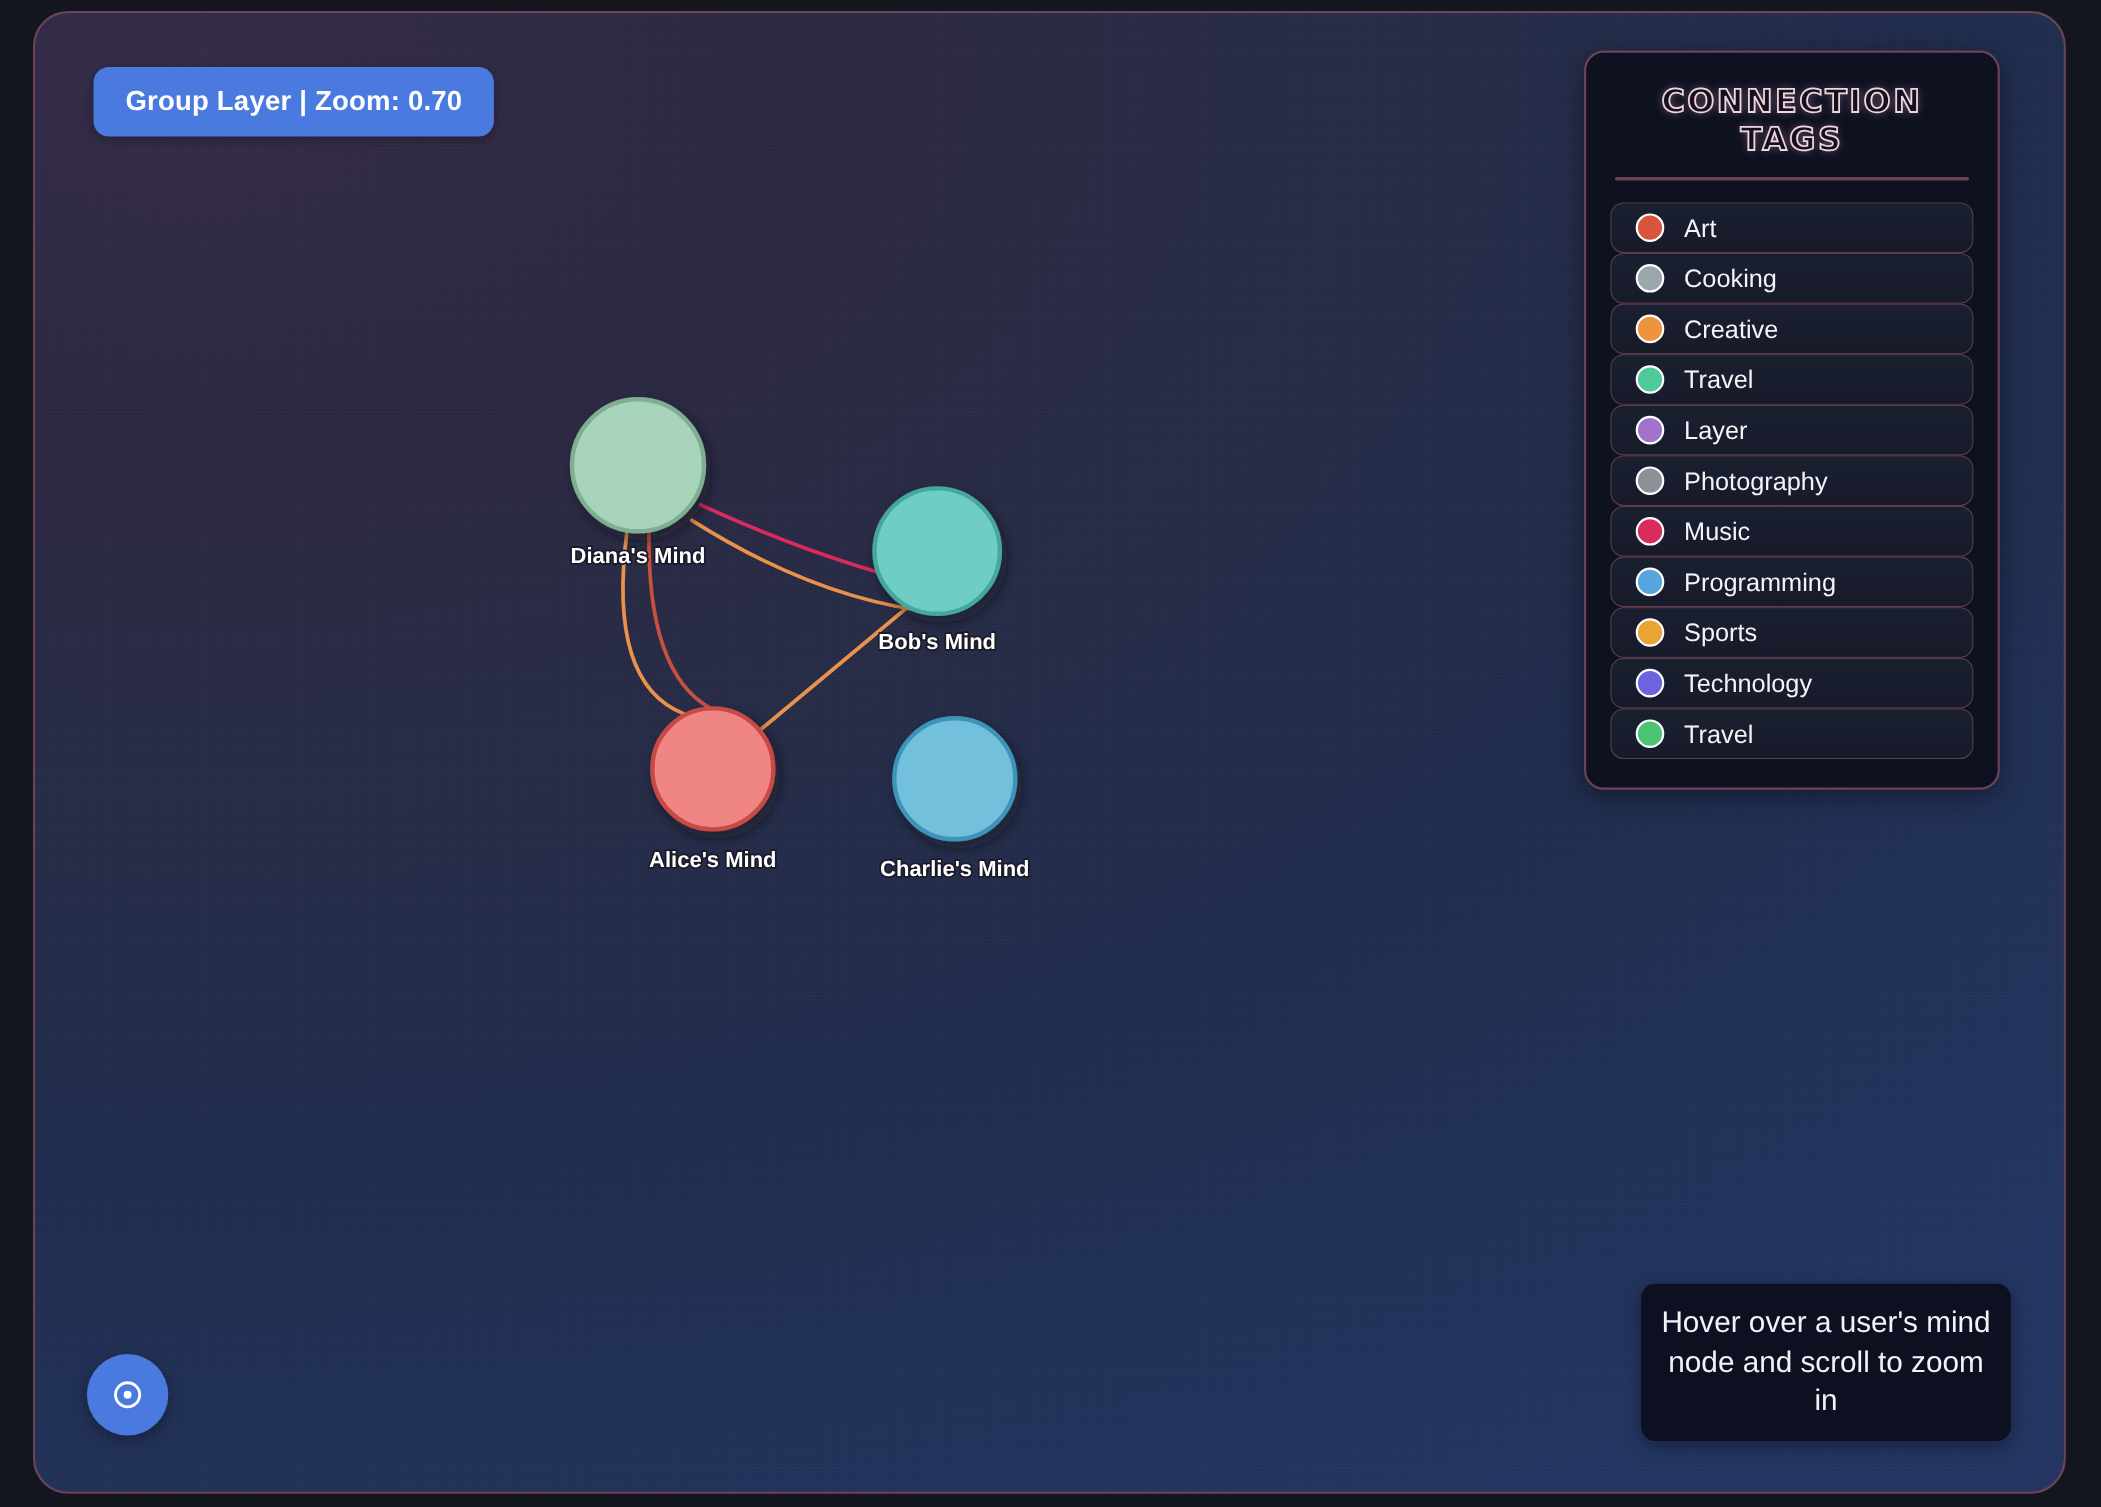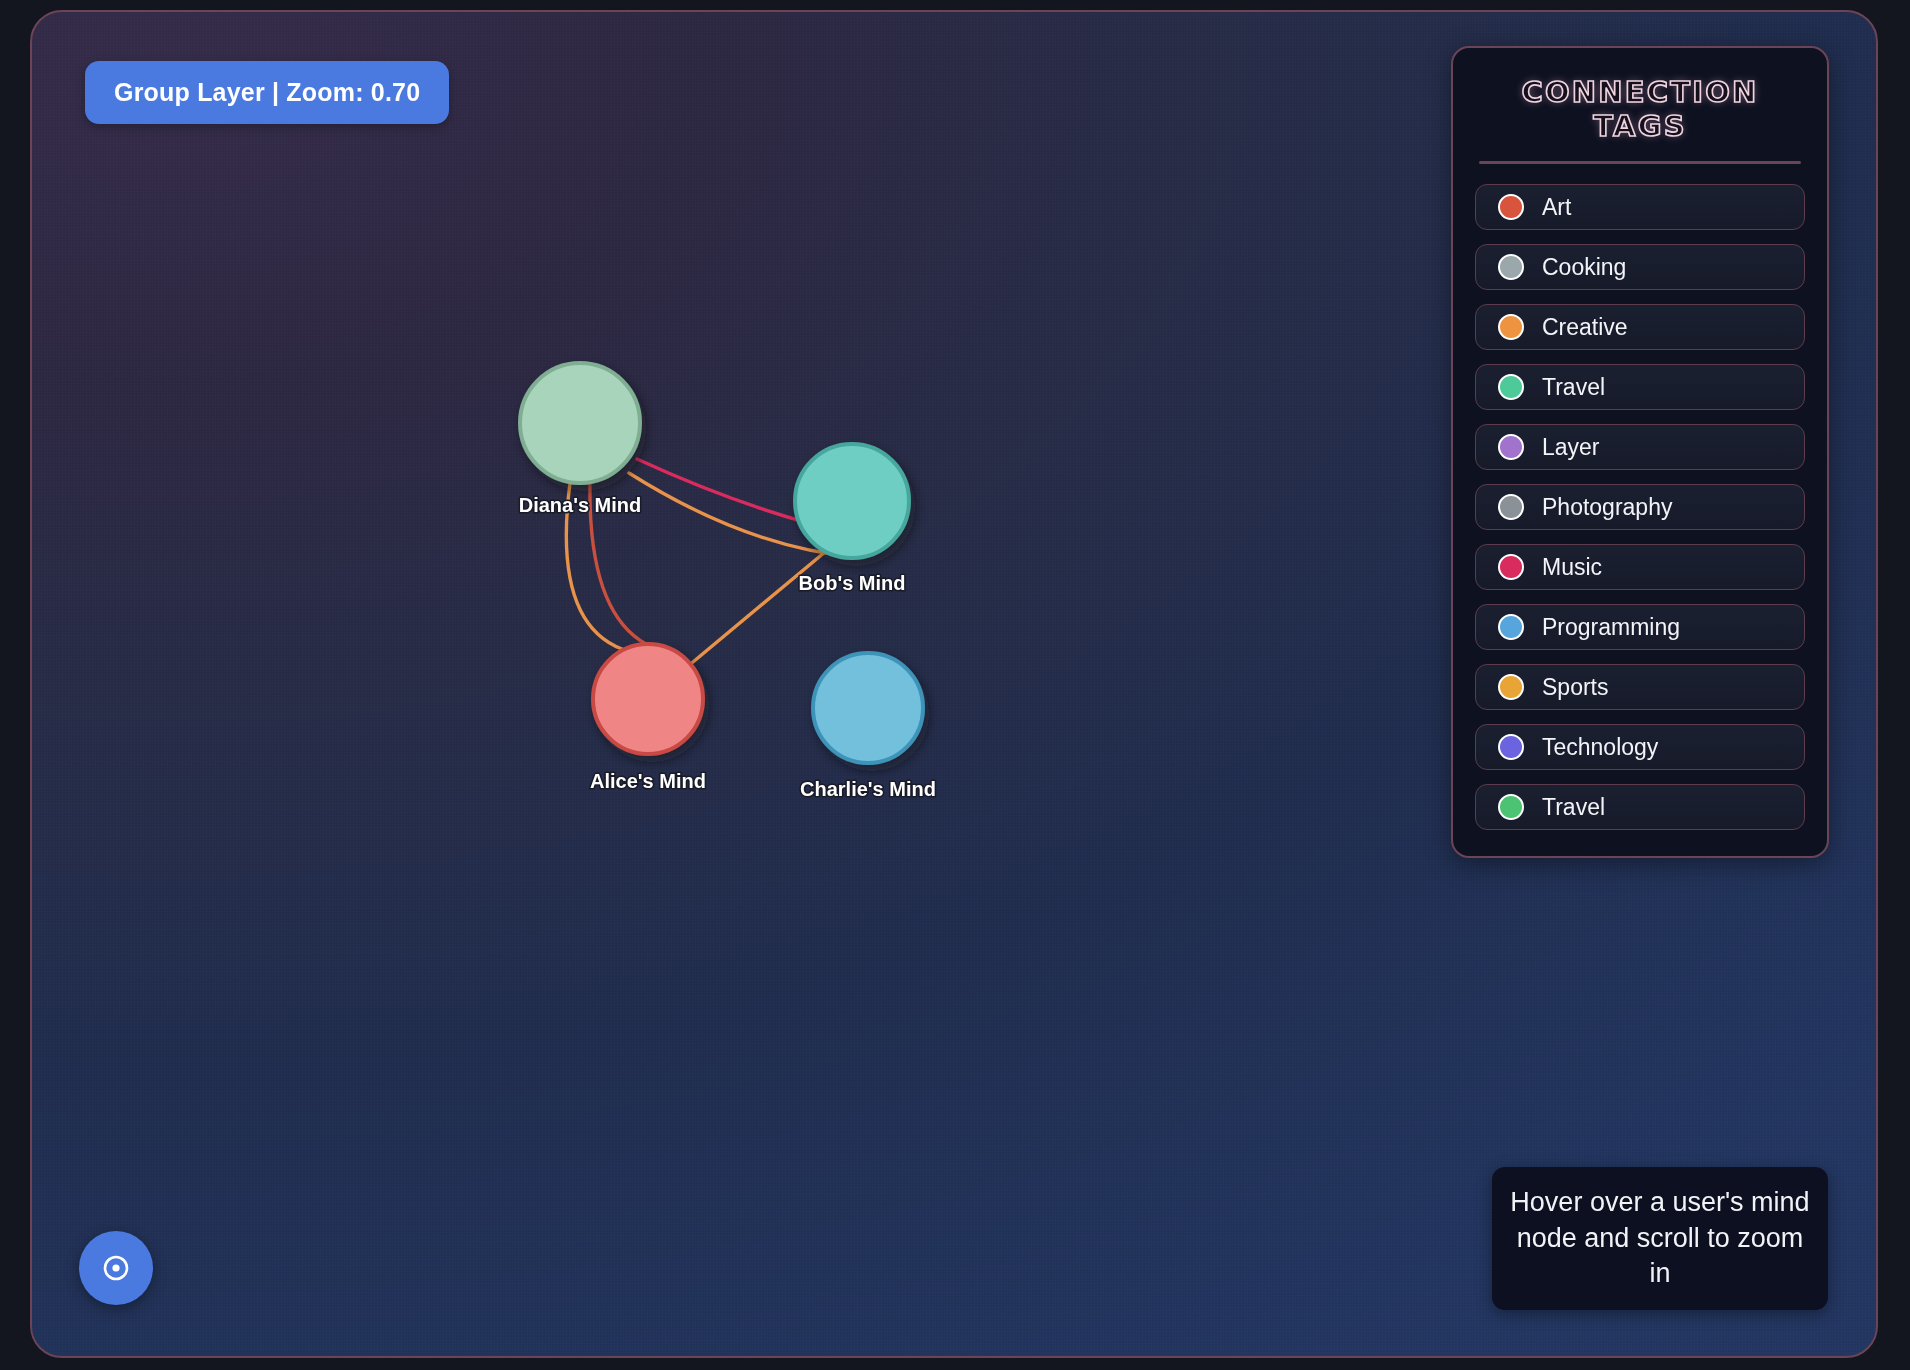--- a/index.html
+++ b/index.html
@@ -81,21 +81,21 @@
     stroke-width: 3.2px;
     paint-order: stroke fill;
     stroke-linejoin: round;
     text-anchor: middle;
     pointer-events: none;
   }
 
   
   #legend {
     position: absolute;
-    right: 47px;
+    right: 58px;
     top: 34px;
     width: 378px;
     border-radius: 18px;
     border: 2px solid #6b4458;
     background: #0d1120;
     padding: 22px 22px 26px 22px;
     box-sizing: border-box;
     z-index: 30;
     box-shadow: 0 6px 26px rgba(0,0,0,0.40);
   }
@@ -116,21 +116,20 @@
     border-radius: 2px;
     margin: 18px 4px 20px 4px;
   }
   .legend-item {
     display: flex;
     align-items: center;
     height: 46px;
     border-radius: 12px;
     border: 1.6px solid #5d3c4e;
     background: linear-gradient(180deg, #1b2031 0%, #161a29 100%);
-    margin-bottom: 14px;
     padding-left: 22px;
     box-sizing: border-box;
     cursor: pointer;
   }
   .legend-item:last-child { margin-bottom: 0; }
   .legend-dot {
     width: 22px;
     height: 22px;
     border-radius: 50%;
     border: 2px solid #ffffff;

